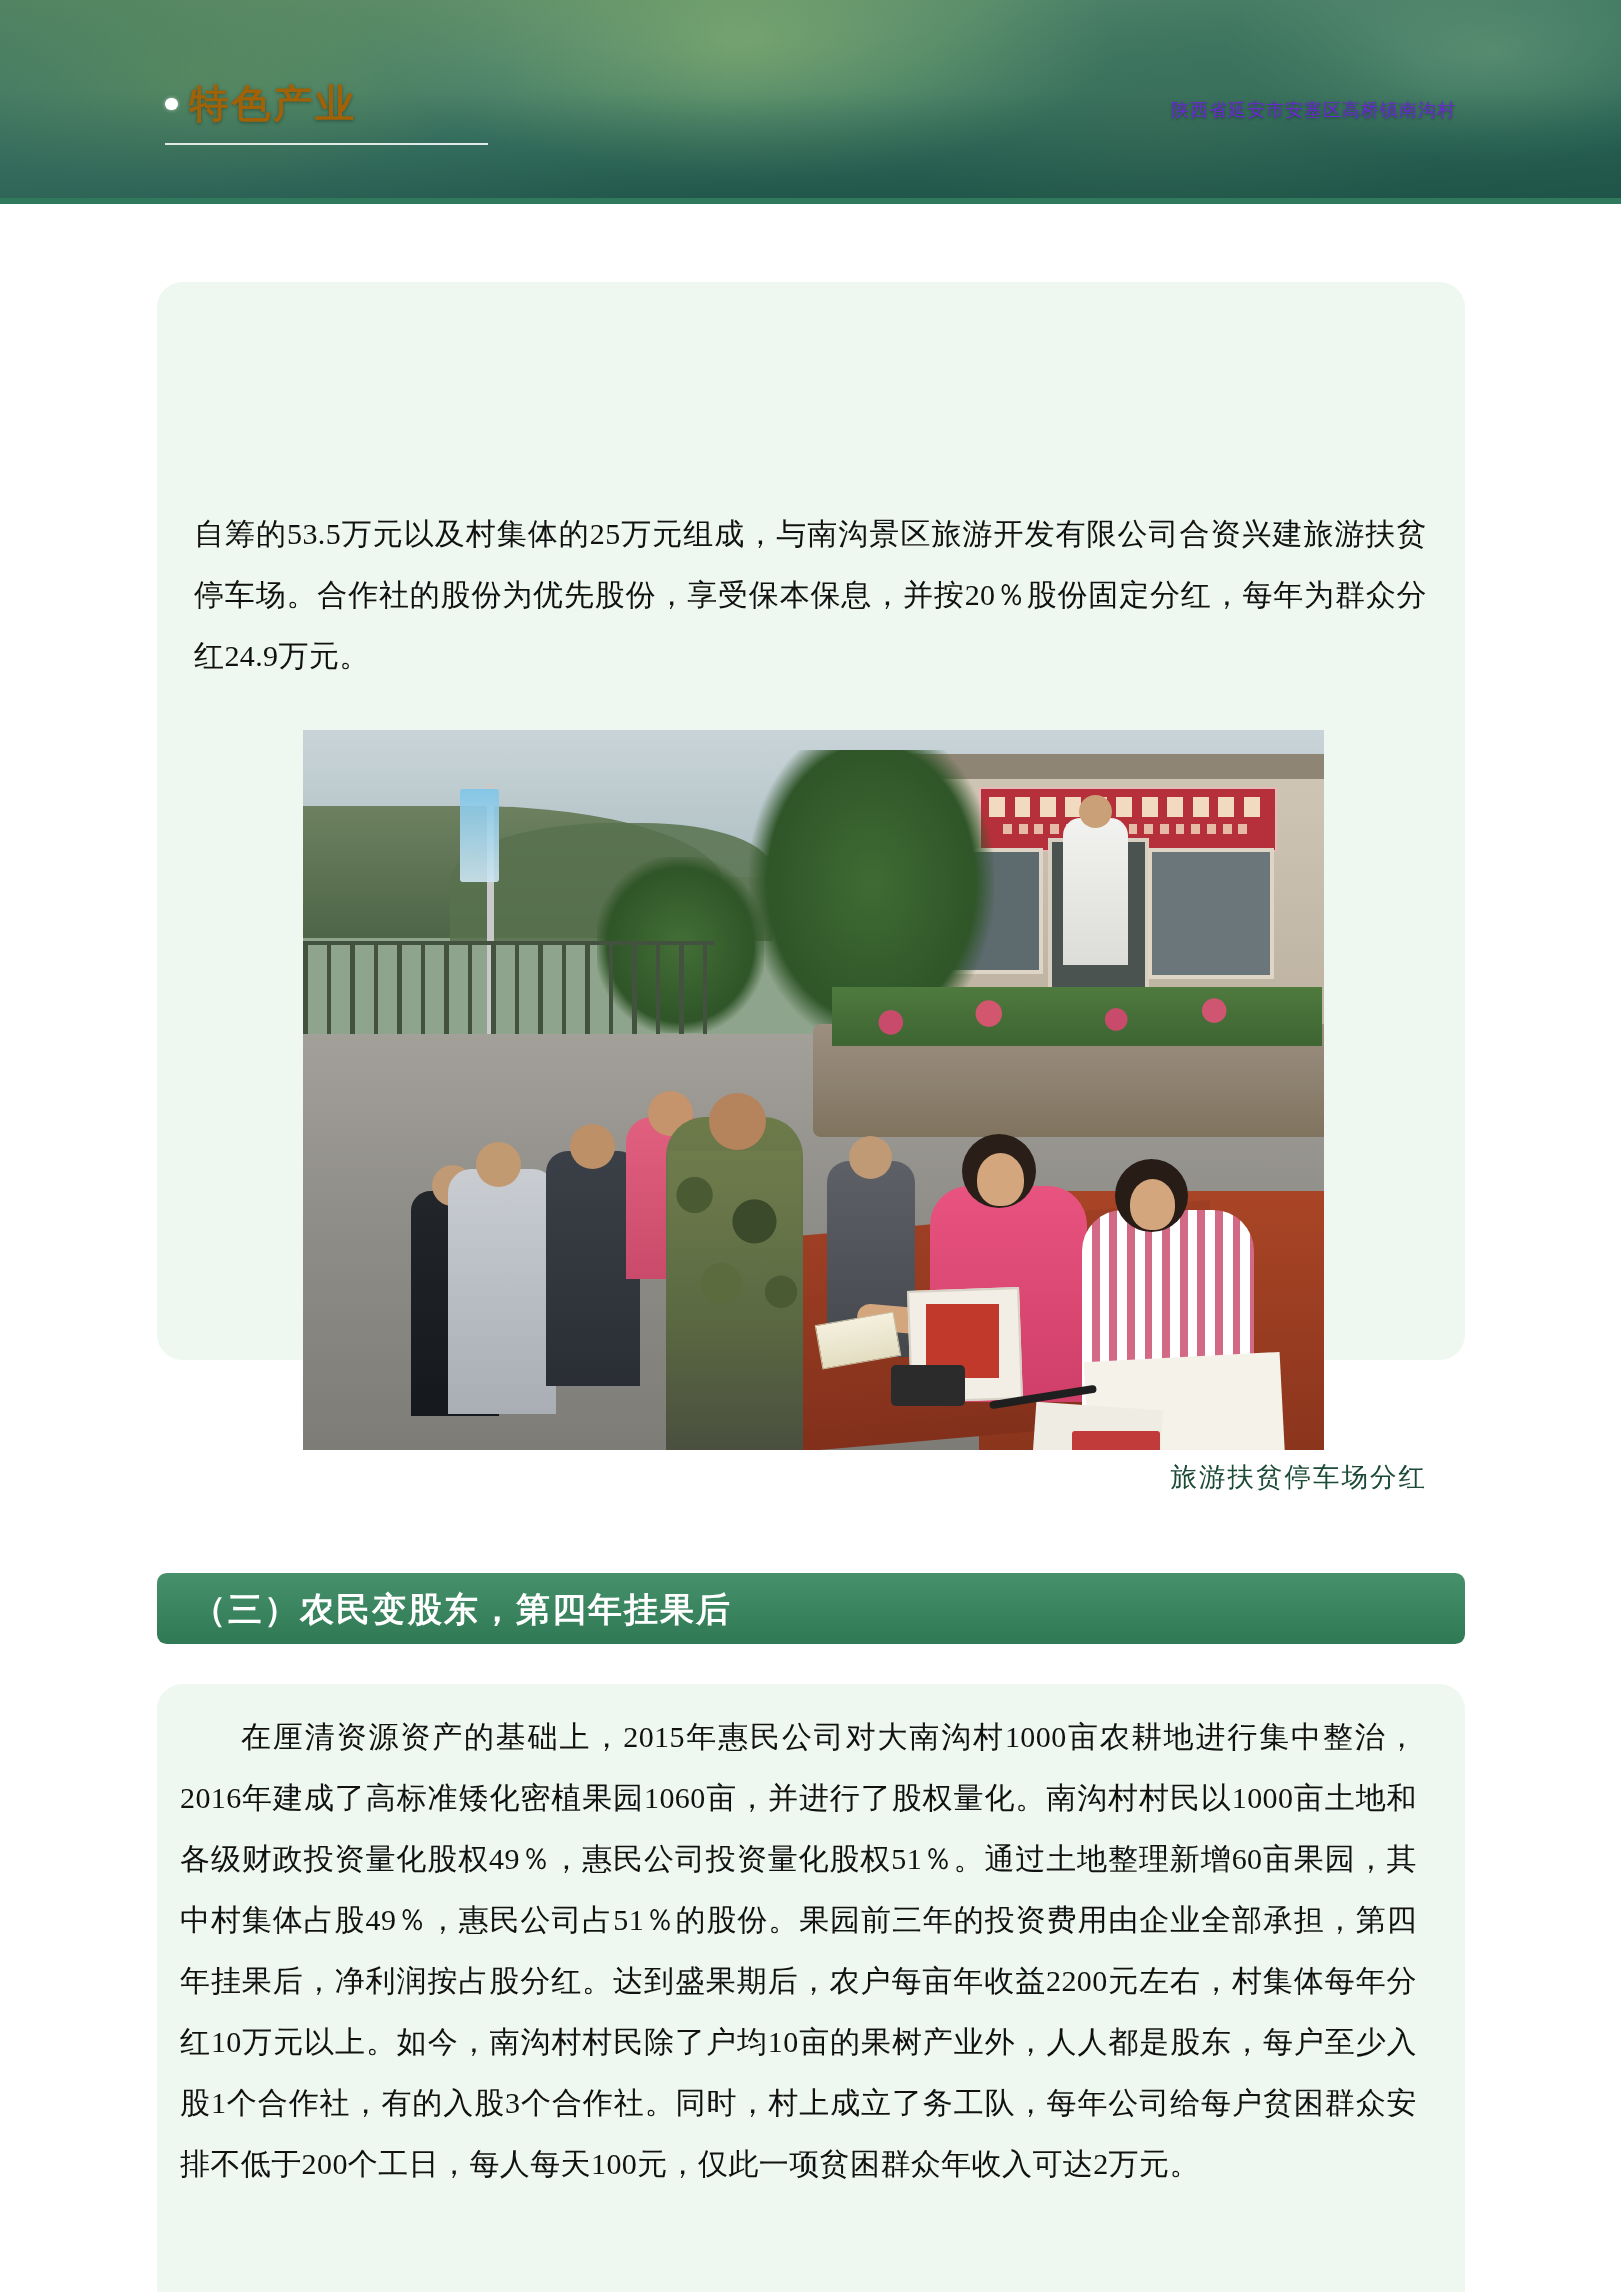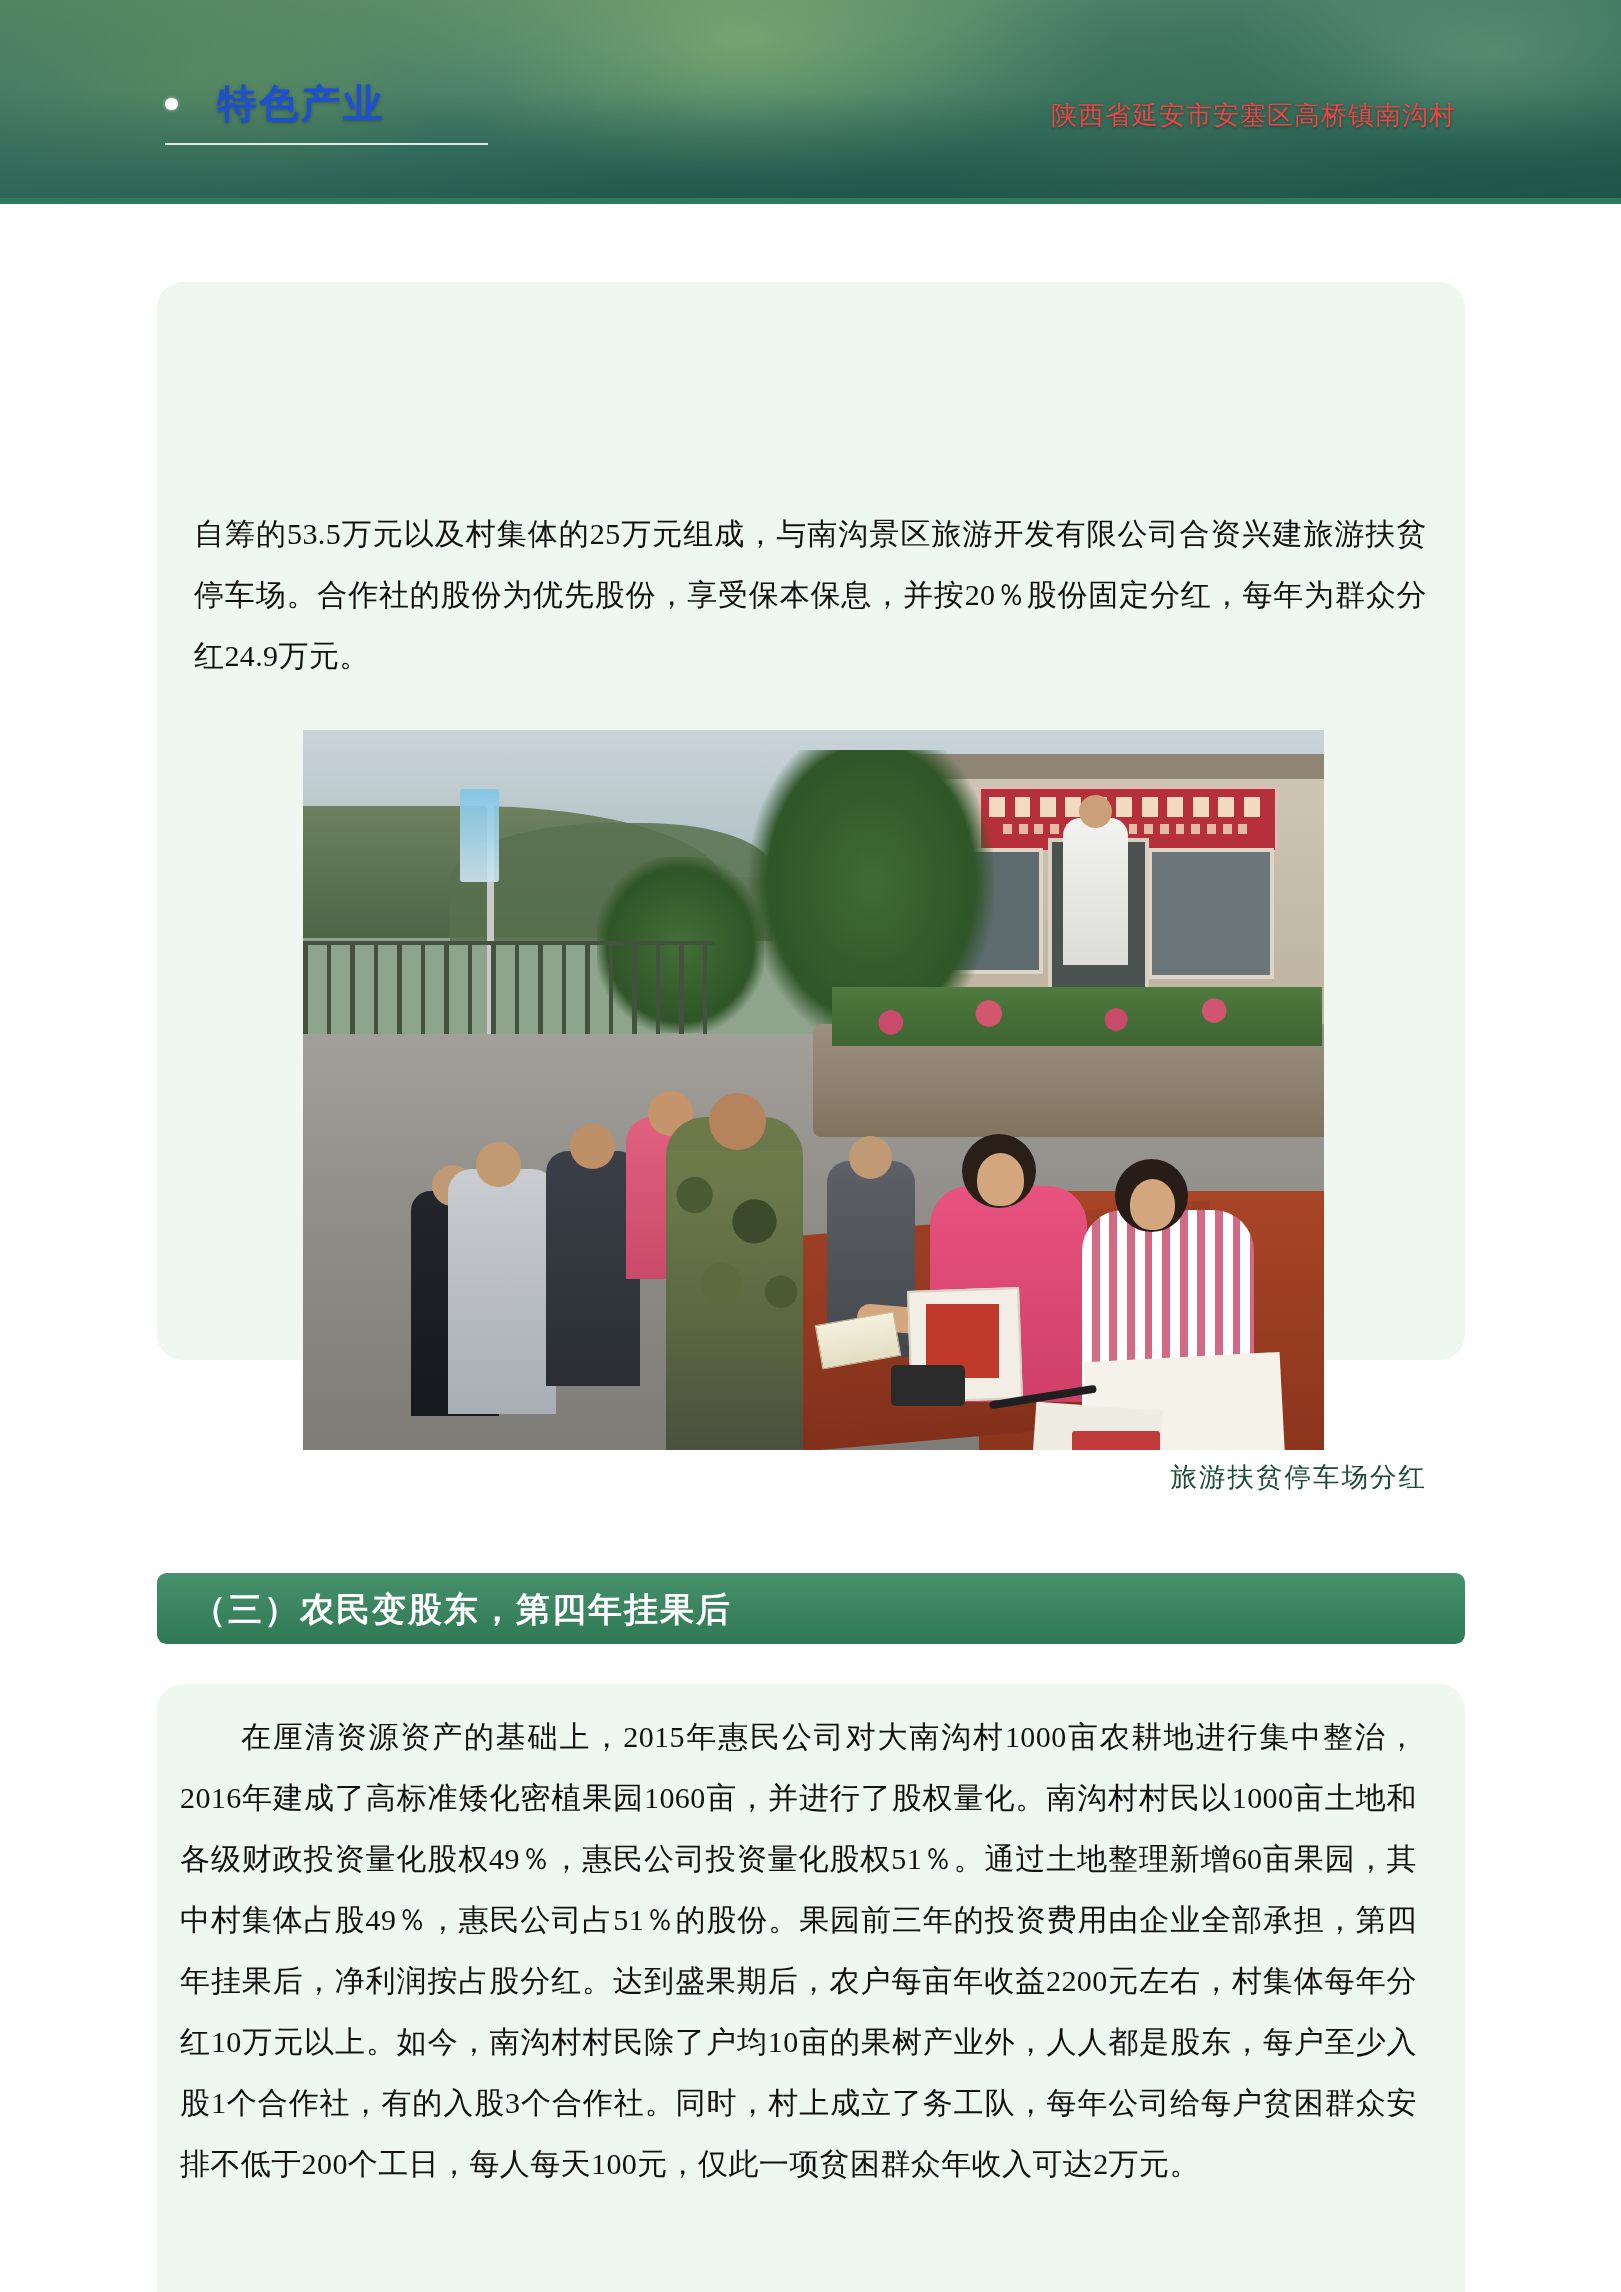--- a/index.html
+++ b/index.html
@@ -58,43 +58,42 @@
   }
   .header-dot {
     width: 12.7px;
     height: 12.7px;
     border-radius: 50%;
     background: #ffffff;
     margin-bottom: 12.7px;
     box-shadow: 0 0 3.9px rgba(255,255,255,0.6);
   }
   .header-title {
-    color: #1d4ed8;
+    color: #a16207;
     font-size: 39px;
     font-weight: bold;
     letter-spacing: 2.9px;
     font-family: "DejaVu Sans", "Liberation Sans", sans-serif;
     line-height: 1;
     text-shadow: 0 1px 3.9px rgba(0,0,0,0.35);
-    margin-left: 28px;
   }
   .header-underline {
     position: absolute;
     left: 165px;
     top: 143px;
     width: 323px;
     height: 2px;
     background: rgba(255,255,255,0.85);
   }
   .header-sub {
     position: absolute;
     right: 165px;
     top: 98px;
-    color: #ef4444;
-    font-size: 26px;
+    color: #6d28d9;
+    font-size: 18px;
     letter-spacing: 1px;
     font-family: "DejaVu Sans", "Liberation Sans", sans-serif;
     text-shadow: 0 1px 2.9px rgba(0,0,0,0.4);
   }
   .header-rule {
     position: absolute;
     left: 0;
     top: 198px;
     width: 1621px;
     height: 5.9px;

